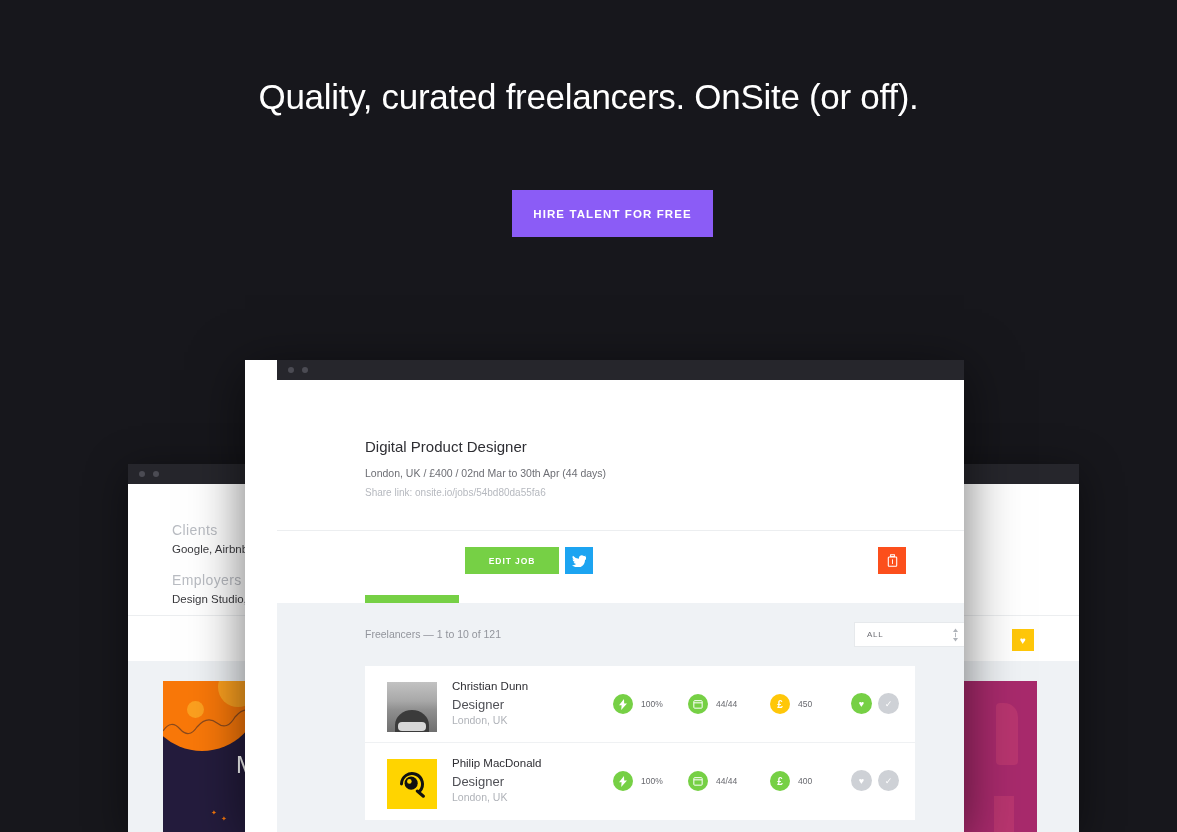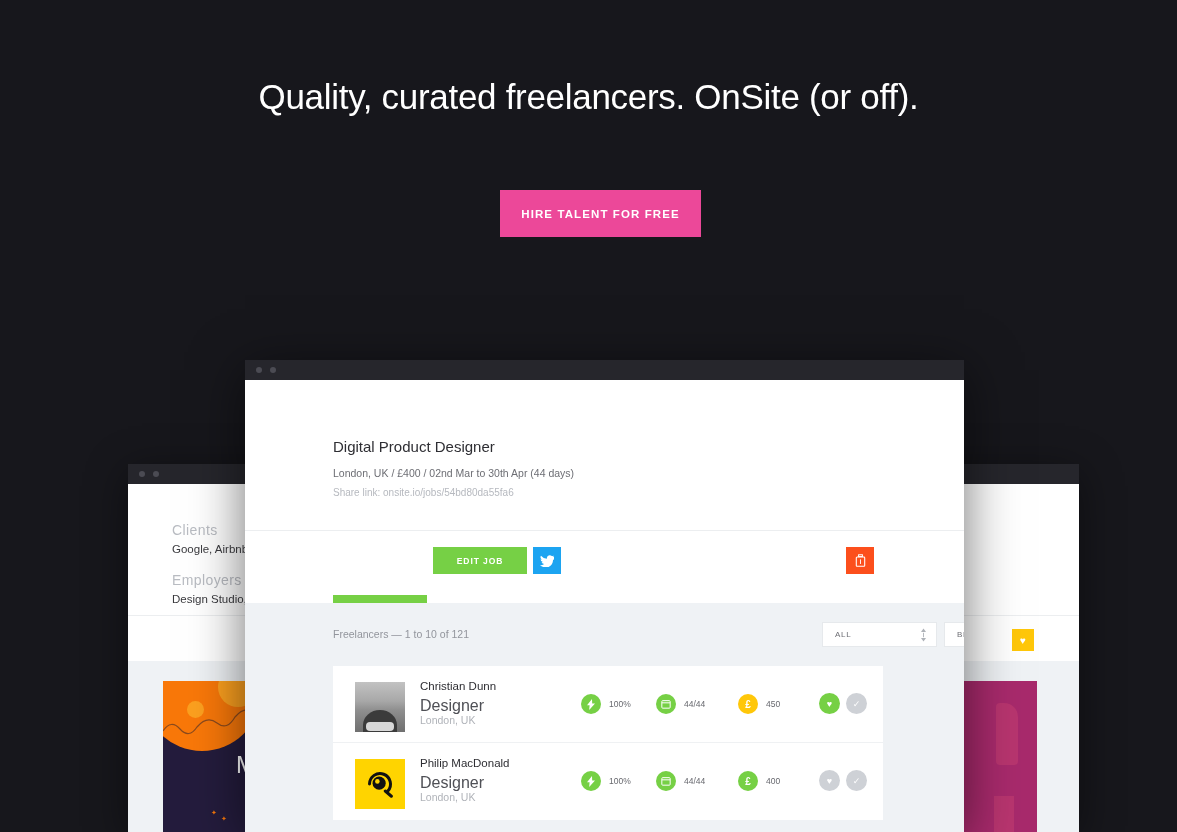--- a/index.html
+++ b/index.html
@@ -16,22 +16,22 @@
   .hero-title {
     position: absolute; left: 0; top: 73px; width: 1177px;
     font-size: 35px; font-weight: 400; color: #ffffff;
     letter-spacing: -0.3px; line-height: 48px;
   }
   .hero-sub {
     position: absolute; left: 0; top: 134px; width: 1177px;
     font-size: 22px; font-weight: 400; color: #73747c; line-height: 30px;
   }
   .hero-cta {
-    position: absolute; left: 500px; top: 190px; width: 201px; height: 47px;
-    background: #ec4899; border: none; cursor: pointer;
+    position: absolute; left: 512px; top: 190px; width: 201px; height: 47px;
+    background: #8b5cf6; border: none; cursor: pointer;
     color: #ffffff; font-size: 11.5px; font-weight: 700;
     letter-spacing: 1.1px; font-family: "Liberation Sans", sans-serif;
   }
 
   
   .win-back {
     position: absolute; left: 128px; top: 464px; width: 951px; height: 368px;
     background: #ffffff; overflow: hidden;
     box-shadow: 0 8px 40px rgba(0,0,0,0.45);
   }
@@ -77,20 +77,21 @@
   .star { position: absolute; color: #f97809; font-size: 7px; }
   .pink-stripe { position: absolute; left: 0; top: 35px; width: 5px; height: 116px; background: #f5265e; }
   .pink-shape1 { position: absolute; left: 54px; top: 22px; width: 22px; height: 62px; background: #b8356f; border-radius: 4px 14px 4px 4px; }
   .pink-shape2 { position: absolute; left: 52px; top: 115px; width: 20px; height: 36px; background: #b8356f; }
 
   
   .win-front {
     position: absolute; left: 245px; top: 360px; width: 719px; height: 472px;
     background: #ffffff; overflow: hidden;
     box-shadow: 0 10px 50px rgba(0,0,0,0.55);
+    padding-left: 32px;
   }
   .front-body { position: relative; }
   .job-head { position: absolute; left: 88px; top: 58px; }
   .job-title { font-size: 15px; color: #2e2e33; font-weight: 400; margin-bottom: 12px; }
   .job-sub { font-size: 10.5px; color: #6d6e74; margin-bottom: 8px; text-align: center; }
   .job-share { font-size: 10px; color: #b6b9bf; }
   .front-divider { position: absolute; left: 0; top: 150px; width: 719px; height: 1px; background: #eceef0; }
   .action-row { position: absolute; left: 0; top: 151px; width: 719px; height: 72px; }
   .btn-green {
     position: absolute; top: 16px; height: 27px; background: #76d045; border: none;
@@ -138,21 +139,21 @@
   }
   .av-photo::after {
     content:""; position: absolute; left: 11px; top: 40px; width: 28px; height: 9px;
     background: #d8d8d8; border-radius: 4px;
   }
   .av-logo {
     width: 100%; height: 100%; background: #ffd400;
     display: flex; align-items: center; justify-content: center;
   }
   .r-name { position: absolute; left: 87px; top: 14px; font-size: 11.5px; color: #2e2e33; }
-  .r-role { position: absolute; left: 87px; top: 31px; font-size: 16px; color: #4f5056; }
+  .r-role { position: absolute; left: 87px; top: 31px; font-size: 13px; color: #4f5056; }
   .r-loc  { position: absolute; left: 87px; top: 48px; font-size: 10.5px; color: #b0b3b9; }
 
   .stat { position: absolute; top: 28px; display: flex; align-items: center; gap: 8px; }
   .stat-1 { left: 248px; }
   .stat-2 { left: 323px; }
   .stat-3 { left: 405px; }
   .bubble {
     width: 20px; height: 20px; border-radius: 50%;
     display: flex; align-items: center; justify-content: center;
     color: #ffffff; font-size: 10px; font-weight: 700;

